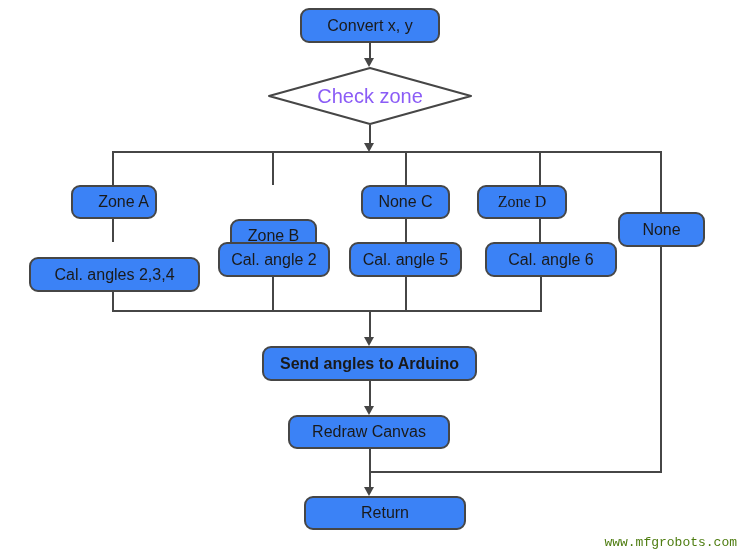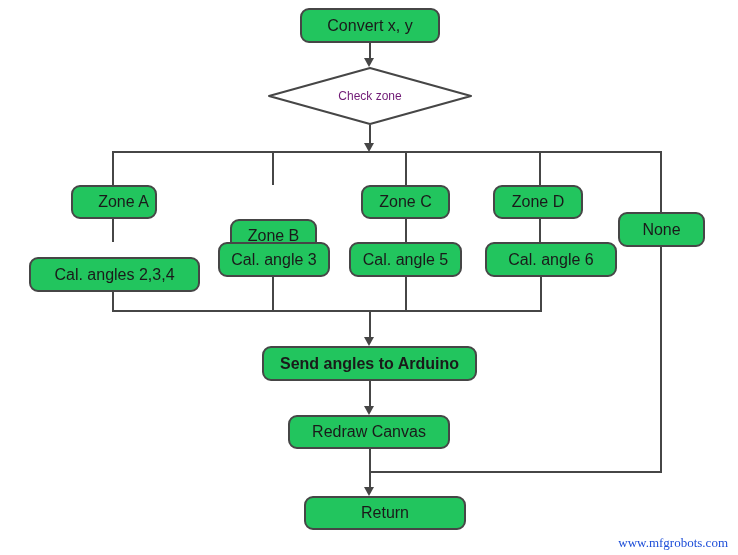--- a/index.html
+++ b/index.html
@@ -9,21 +9,21 @@
     height: 555px;
     background: #ffffff;
     font-family: "Liberation Sans", sans-serif;
     overflow: hidden;
   }
   .node {
     position: absolute;
     box-sizing: border-box;
     border: 2px solid #464646;
     border-radius: 9px;
-    background: #22c55e;
+    background: #3b82f6;
     display: flex;
     align-items: center;
     justify-content: center;
     font-size: 16px;
     color: #1a1a1a;
     white-space: nowrap;
     z-index: 2;
   }
   .line {
     position: absolute;
@@ -44,59 +44,59 @@
     position: absolute;
     left: 267px; top: 67px;
     width: 206px; height: 58px;
     z-index: 2;
   }
   .diamond-wrap svg { display: block; }
   .diamond-label {
     position: absolute;
     left: 0; top: 0; width: 100%; height: 100%;
     display: flex; align-items: center; justify-content: center;
-    font-size: 12px; color: #701a75;
+    font-size: 20px; color: #8b5cf6;
   }
   .legend {
     position: absolute;
     left: 28px; top: 511px;
     font-size: 17px;
     font-weight: bold;
     color: #000000;
   }
   .watermark {
     position: absolute;
-    right: 10px; top: 535px;
-    font-family: Liberation Serif, serif;
+    right: 1px; top: 535px;
+    font-family: Liberation Mono, monospace;
     font-size: 13px;
-    color: #1d4ed8;
+    color: #4d7c0f;
   }
 </style>
 </head>
 <body>
 
 <div id="canvas">
 
   <div class="node" style="left:300px; top:8px; width:140px; height:35px;">Convert x, y</div>
 
   <div class="diamond-wrap">
     <svg width="206" height="58" viewBox="0 0 206 58">
       <polygon points="103,1 204,29 103,57 2,29" fill="#ffffff" stroke="#464646" stroke-width="2" stroke-linejoin="round"></polygon>
     </svg>
     <div class="diamond-label">Check zone</div>
   </div>
 
   <div class="node" style="left:71px; top:185px; width:86px; height:34px;padding-left:19px;">Zone A</div>
   <div class="node" style="left:230px; top:185px; width:87px; height:34px;margin-top:34px;">Zone B</div>
-  <div class="node" style="left:361px; top:185px; width:89px; height:34px;">Zone C</div>
-  <div class="node" style="left:493px; top:185px; width:90px; height:34px;">Zone D</div>
+  <div class="node" style="left:361px; top:185px; width:89px; height:34px;">None C</div>
+  <div class="node" style="left:477px; top:185px; width:90px; height:34px;font-family:Liberation Serif, serif;">Zone D</div>
   <div class="node" style="left:618px; top:212px; width:87px; height:35px;">None</div>
 
   <div class="node" style="left:29px; top:257px; width:171px; height:35px;">Cal. angles 2,3,4</div>
-  <div class="node" style="left:218px; top:242px; width:112px; height:35px;">Cal. angle 3</div>
+  <div class="node" style="left:218px; top:242px; width:112px; height:35px;">Cal. angle 2</div>
   <div class="node" style="left:349px; top:242px; width:113px; height:35px;">Cal. angle 5</div>
   <div class="node" style="left:485px; top:242px; width:132px; height:35px;">Cal. angle 6</div>
 
   <div class="node" style="left:262px; top:346px; width:215px; height:35px;font-weight:bold;">Send angles to Arduino</div>
   <div class="node" style="left:288px; top:415px; width:162px; height:34px;">Redraw Canvas</div>
   <div class="node" style="left:288px; top:496px; width:162px; height:34px;margin-left:16px;">Return</div>
 
   <div class="line v" style="left:369px; top:43px; height:17px;"></div>
   <div class="arrowhead" style="left:364px; top:58px;"></div>
 

